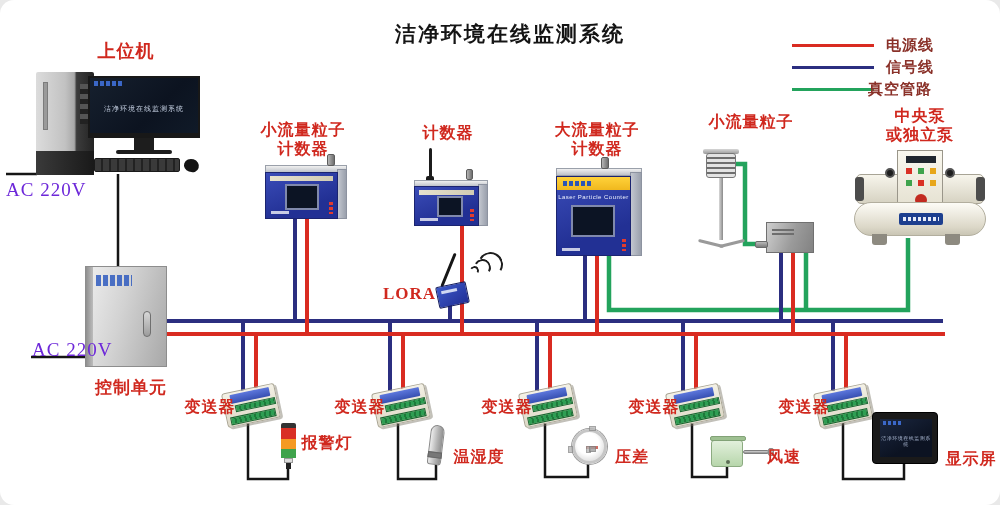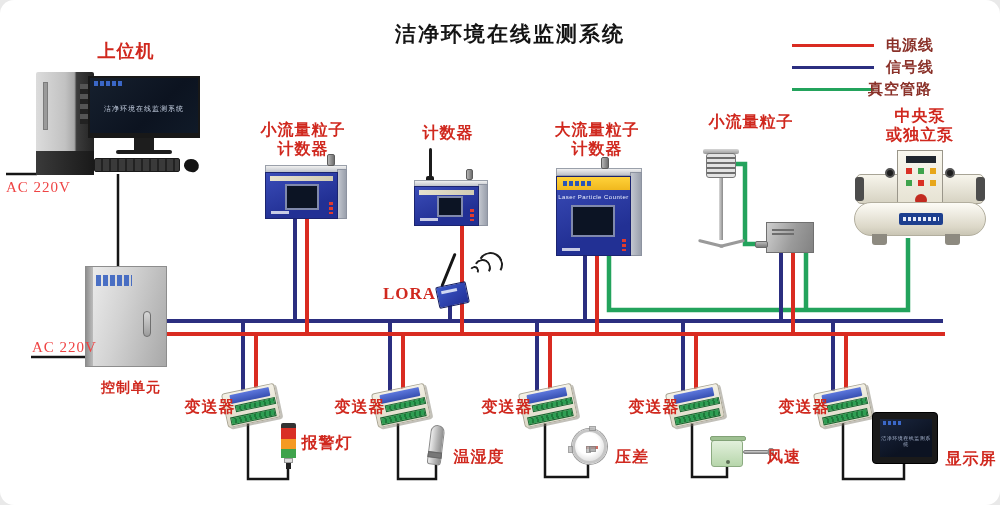--- a/index.html
+++ b/index.html
@@ -11,21 +11,21 @@
   .stage *{position:absolute;box-sizing:border-box;}
   svg.wires{left:0;top:0;z-index:1;pointer-events:none;}
 
   
   .lbl{z-index:5;color:#d0281e;font-weight:bold;font-size:16px;line-height:19px;
        letter-spacing:1px;text-align:center;white-space:nowrap;}
   .title1{left:330px;top:20px;width:360px;color:#141414;font-size:21px;
           font-weight:bold;letter-spacing:2px;text-align:center;z-index:5;}
   .title2{left:330px;top:44px;width:360px;color:#141414;font-size:19px;
           font-weight:bold;letter-spacing:3px;text-align:center;z-index:5;}
-  .ac{z-index:5;color:#ef4444;font-size:15px;letter-spacing:1px;white-space:nowrap;}
+  .ac{z-index:5;color:#6d28d9;font-size:19px;letter-spacing:1px;white-space:nowrap;}
   .legend-lbl{z-index:5;color:#8a3129;font-weight:bold;font-size:15px;
               letter-spacing:1px;white-space:nowrap;}
   .legend-line{z-index:5;height:3px;width:82px;left:792px;}
 
   
   .tower{left:36px;top:72px;width:58px;height:103px;z-index:2;border-radius:2px;
     background:linear-gradient(90deg,#dcdcdc,#c2c2c2 50%,#a9a9a9 66%,#3c3c3c 70%,#232323);}
   .tower .vent{left:7px;top:10px;width:5px;height:48px;background:#9a9a9a;
     border:1px solid #7c7c7c;position:absolute;}
   .tower .btns{right:6px;top:12px;width:8px;height:40px;position:absolute;
@@ -273,21 +273,21 @@
   <div class="m-base"></div>
   <div class="keyboard"></div>
   <div class="mouse"></div>
   <div class="ac" style="left:6px;top:179px">AC 220V</div>
 
   <div class="cabinet">
     <div class="edge"></div>
     <div class="logo"></div>
     <div class="handle"></div>
   </div>
-  <div class="lbl" style="left:92px;top:378px;width:78px;font-size:14px">控制单元</div>
+  <div class="lbl" style="left:92px;top:378px;width:78px;font-size:17px">控制单元</div>
   <div class="ac" style="left:32px;top:339px">AC 220V</div>
 
   <div class="lbl" style="left:253px;top:120px;width:100px">
     <span style="position:static">小流量粒子</span><br>
     <span style="position:static">计数器</span>
   </div>
   <div class="pc-top" style="left:265px;top:165px;width:82px;height:8px"></div>
   <div class="pc-side" style="left:337px;top:169px;width:10px;height:50px"></div>
   <div class="pc-front" style="left:265px;top:172px;width:73px;height:47px">
     <div class="pc-strip"></div>

